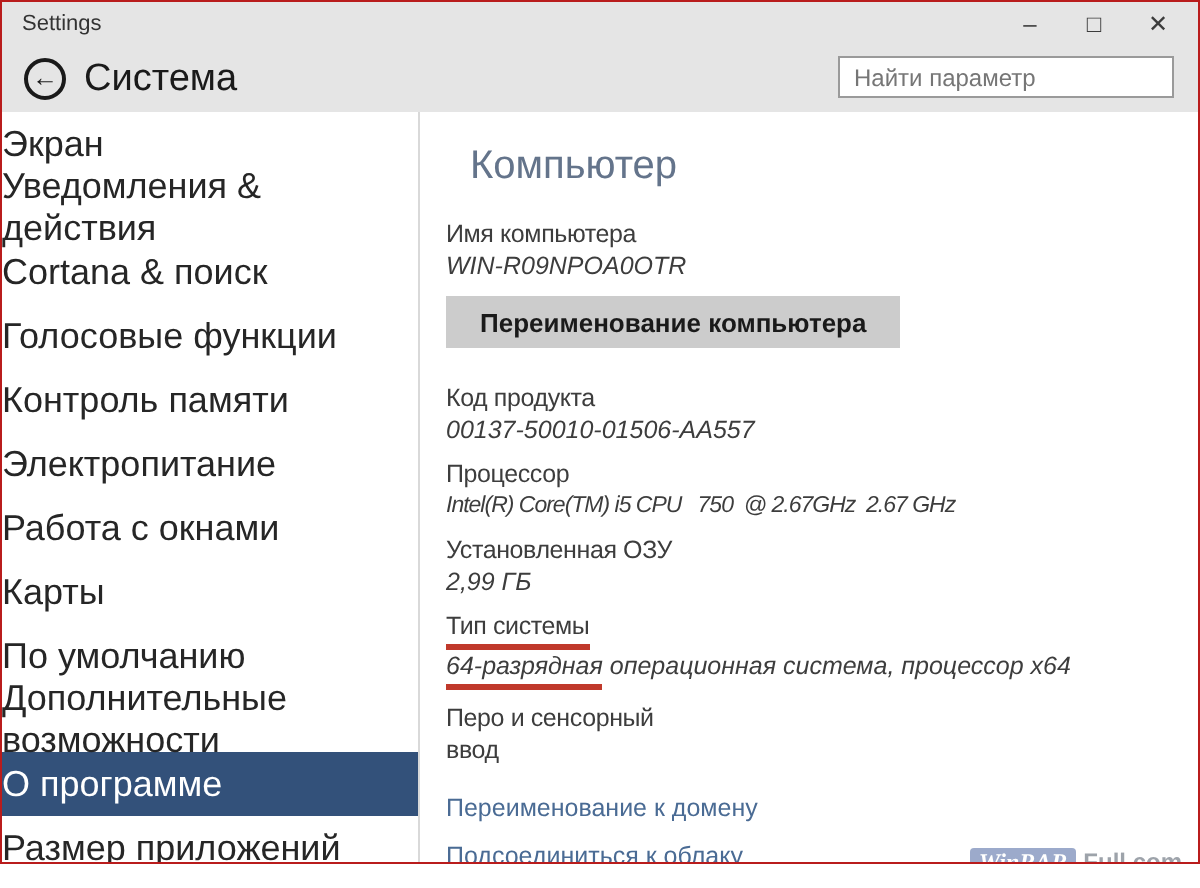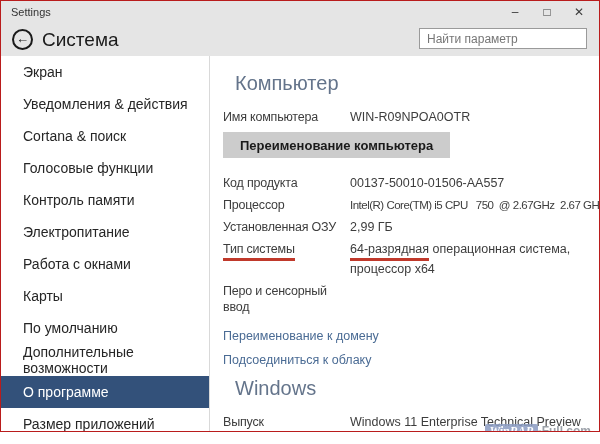--- a/index.html
+++ b/index.html
@@ -16,29 +16,29 @@
   .header{height:33px;background:#e5e5e5;display:flex;align-items:center;position:relative;}
   .back{width:21px;height:21px;border:2px solid #1a1a1a;border-radius:50%;display:flex;align-items:center;justify-content:center;margin-left:11px;font-size:13px;color:#1a1a1a;box-sizing:border-box;cursor:default;}
   .back span{position:relative;top:-1px;}
   .page-title{font-size:19px;color:#1a1a1a;margin-left:9px;}
   .search{position:absolute;right:12px;top:5px;width:168px;height:21px;border:1px solid #9a9a9a;font-size:12px;padding:0 7px;color:#333;background:#fff;box-sizing:border-box;font-family:"Liberation Sans",sans-serif;outline:none;}
   .search::placeholder{color:#767676;}
 
   
   .bodyarea{display:flex;height:387px;background:#fff;}
   .sidebar{width:209px;border-right:1px solid #d9d9d9;box-sizing:border-box;background:#fff;}
-  .side-item{height:32px;display:flex;align-items:center;padding-left:22px;font-size:14px;color:#262626;cursor:default;}
+  .side-item{height:32px;display:flex;align-items:center;font-size:18px;color:#262626;cursor:default;}
   .side-item.selected{background:#33517a;color:#ffffff;}
 
   .content{flex:1;position:relative;padding:6px 0 0 13px;box-sizing:border-box;overflow:hidden;}
   h1{font-weight:300;font-size:20px;color:#64748b;margin:10px 0 14px 12px;}
 
-  .row{display:flex;margin-bottom:6px;font-size:12.5px;color:#3d3d3d;line-height:16px;}
+  .row{display:flex;margin-bottom:6px;font-size:12.5px;color:#3d3d3d;line-height:16px;flex-direction:column;}
   .label{width:127px;flex-shrink:0;letter-spacing:-0.2px;padding-right:4px;box-sizing:border-box;}
-  .value{flex:1;padding-right:6px;}
+  .value{flex:1;padding-right:6px;font-style:italic;}
   .value.nowrap{white-space:pre;font-size:11.5px;letter-spacing:-0.5px;}
 
   .rename{display:block;margin:7px 16px 17px 0;height:26px;background:#cccccc;border:none;font-family:"Liberation Sans",sans-serif;font-size:13px;font-weight:bold;color:#1a1a1a;padding:0 17px;cursor:default;}
 
   .links{margin-top:14px;}
   .links .link{display:block;font-size:12.5px;color:#4a6b94;margin-bottom:10px;text-decoration:none;cursor:default;}
 
   .red-underline{display:inline-block;border-bottom:3px solid #c0392b;padding-bottom:1px;}
 
   .watermark{position:absolute;right:8px;bottom:4px;font-size:12px;white-space:nowrap;opacity:0.85;}

